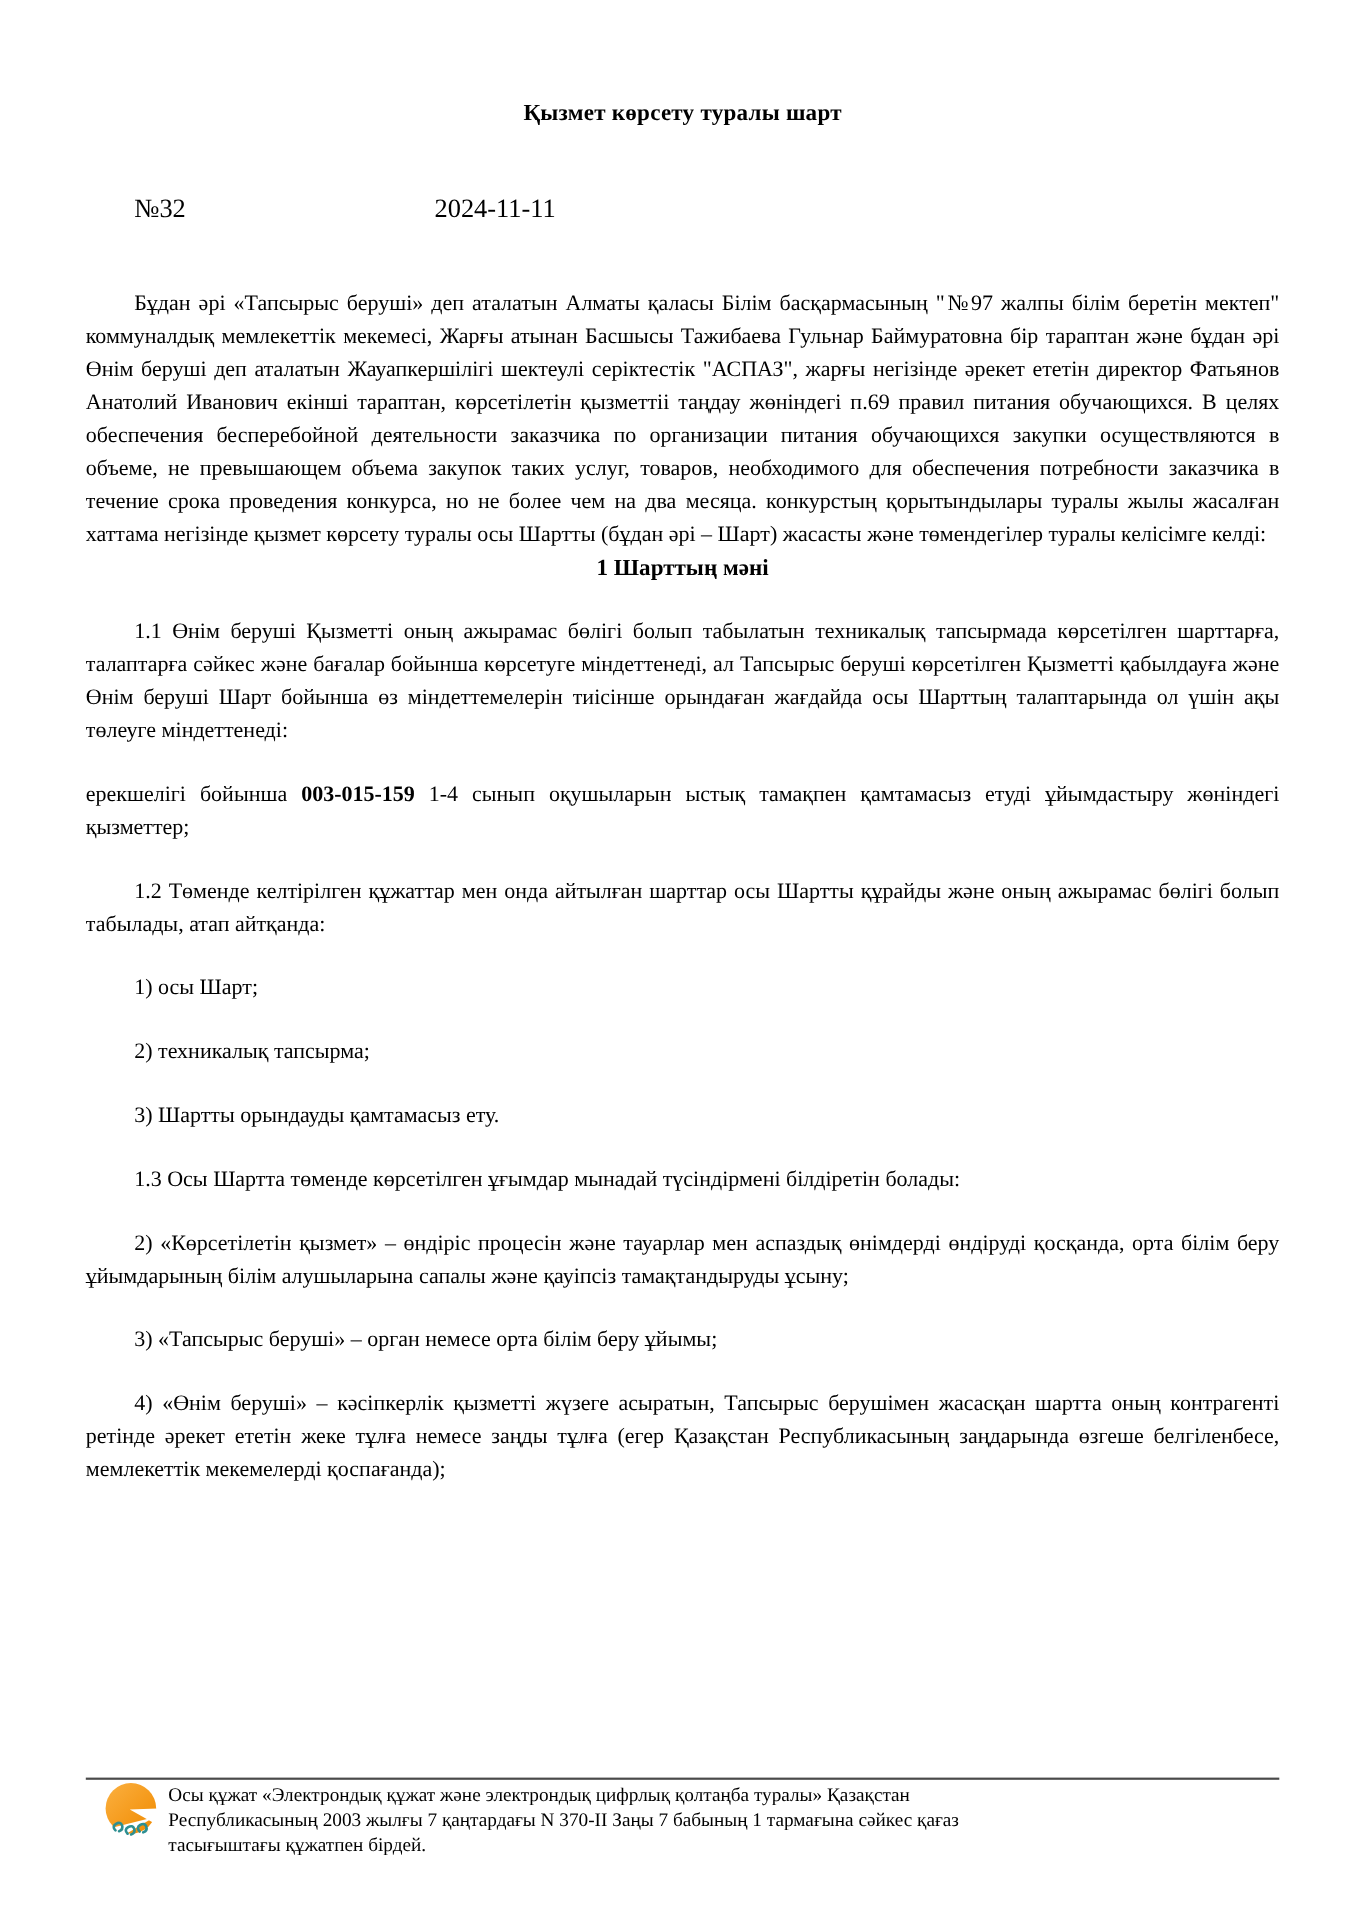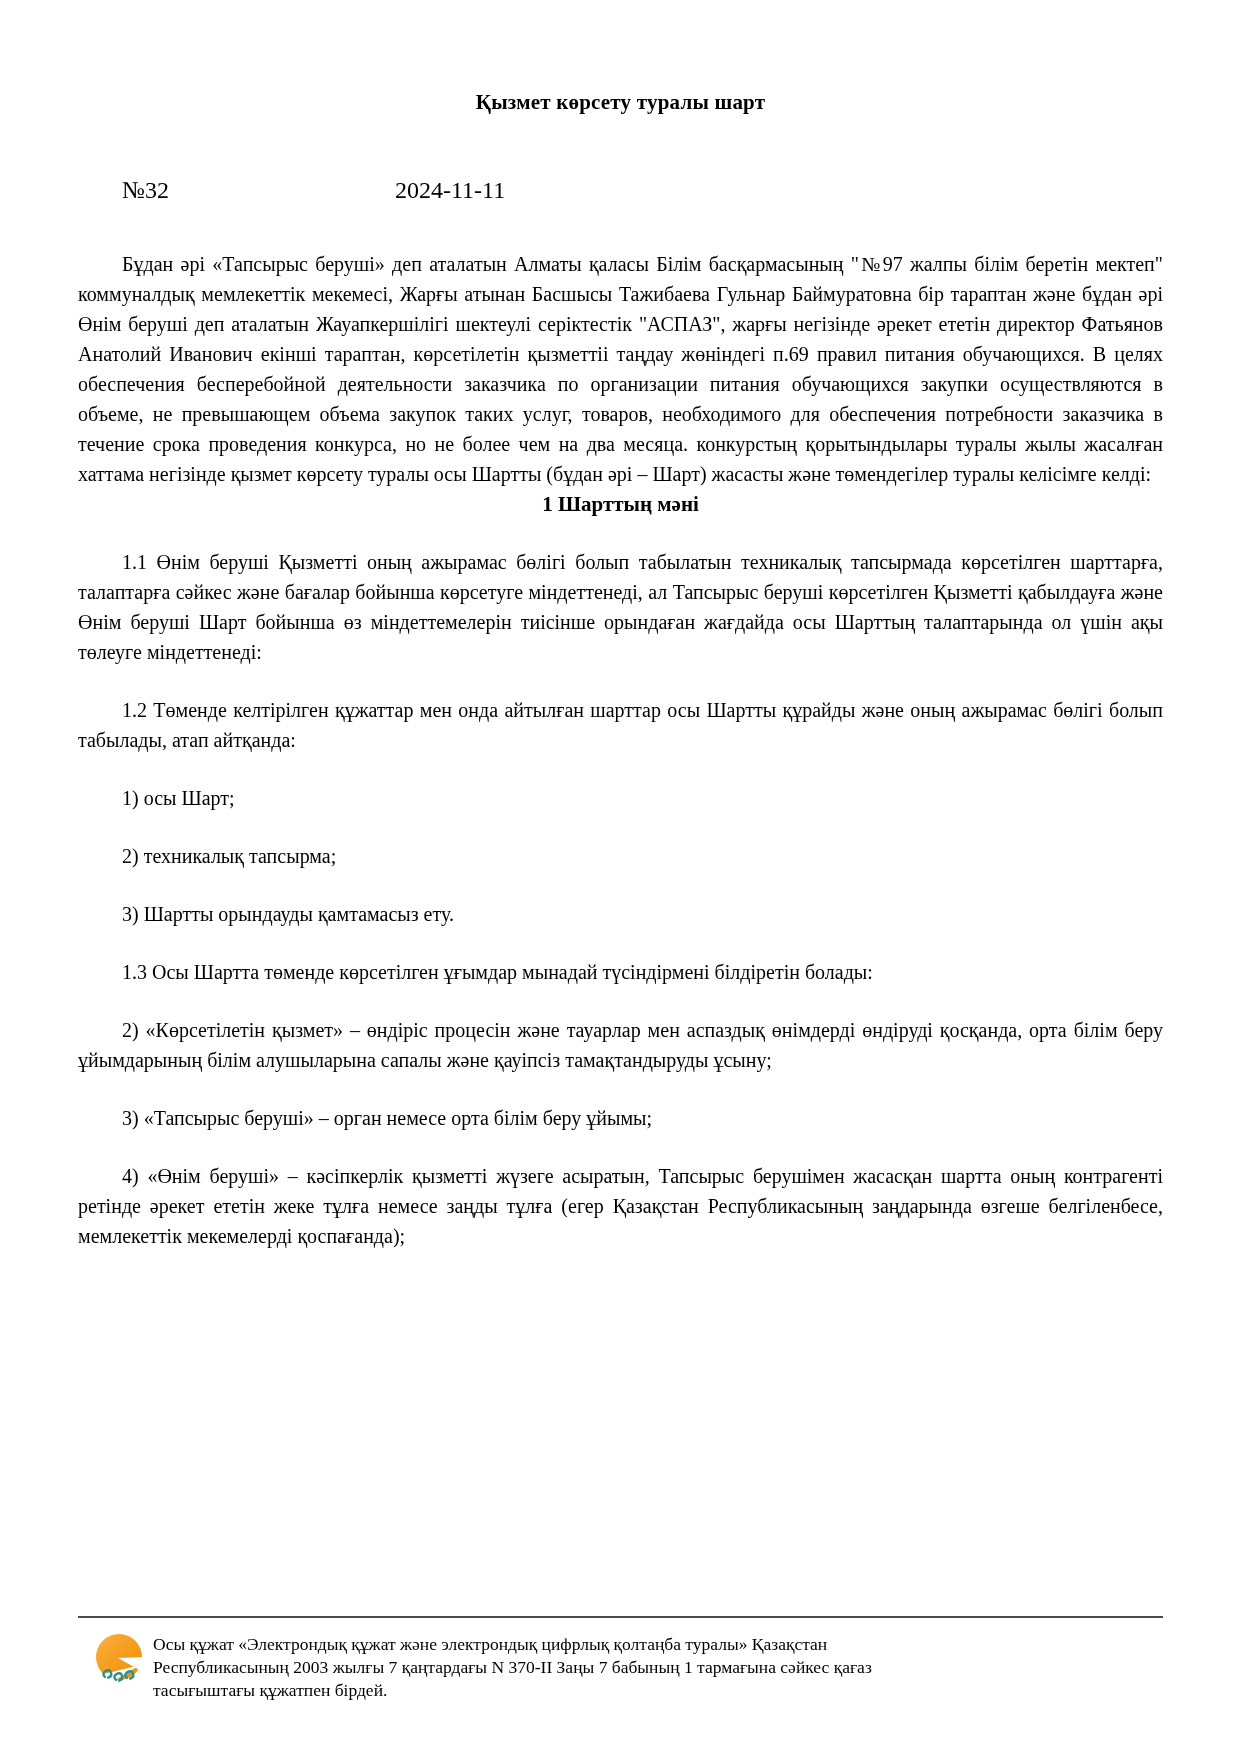--- a/index.html
+++ b/index.html
@@ -35,37 +35,36 @@
   }
   .meta-number { position: absolute; left: 44px; top: 0; }
   .meta-date   { position: absolute; left: 317px; top: 0; }
   .para {
     margin: 28px 0 0 0;
     font-size: 20px;
     line-height: 30px;
     text-align: justify;
     text-indent: 44px;
   }
-  .para.first { margin-top: 44px; }
+  .para.first { margin-top: 56px; }
   .para.no-indent { text-indent: 0; }
   .section-heading {
     margin: 0 0 0 0;
     font-size: 21px;
     line-height: 30px;
     font-weight: bold;
     text-align: center;
   }
   .lot-number { font-weight: bold; }
   .footer {
     position: absolute;
     left: 78px;
     right: 78px;
     top: 1616px;
     border-top: 2px solid #4a4a4a;
-    padding-top: 13px;
   }
   .footer-inner {
     display: flex;
     align-items: flex-start;
   }
   .footer-logo {
     flex: 0 0 auto;
     margin-left: 16px;
     width: 52px;
     height: 60px;
@@ -89,20 +88,21 @@
     <span class="meta-number">№32</span>
     <span class="meta-date">2024-11-11</span>
   </div>
 
   <p class="para first">Бұдан әрі «Тапсырыс беруші» деп аталатын Алматы қаласы Білім басқармасының "№97 жалпы білім беретін мектеп" коммуналдық мемлекеттік мекемесі, Жарғы атынан Басшысы Тажибаева Гульнар Баймуратовна бір тараптан және бұдан әрі Өнім беруші деп аталатын Жауапкершілігі шектеулі серіктестік "АСПАЗ", жарғы негізінде әрекет ететін директор Фатьянов Анатолий Иванович екінші тараптан, көрсетілетін қызметтіі таңдау жөніндегі п.69 правил питания обучающихся. В целях обеспечения бесперебойной деятельности заказчика по организации питания обучающихся закупки осуществляются в объеме, не превышающем объема закупок таких услуг, товаров, необходимого для обеспечения потребности заказчика в течение срока проведения конкурса, но не более чем на два месяца. конкурстың қорытындылары туралы жылы жасалған хаттама негізінде қызмет көрсету туралы осы Шартты (бұдан әрі – Шарт) жасасты және төмендегілер туралы келісімге келді:</p>
 
   <h2 class="section-heading">1 Шарттың мәні</h2>
 
   <p class="para">1.1 Өнім беруші Қызметті оның ажырамас бөлігі болып табылатын техникалық тапсырмада көрсетілген шарттарға, талаптарға сәйкес және бағалар бойынша көрсетуге міндеттенеді, ал Тапсырыс беруші көрсетілген Қызметті қабылдауға және Өнім беруші Шарт бойынша өз міндеттемелерін тиісінше орындаған жағдайда осы Шарттың талаптарында ол үшін ақы төлеуге міндеттенеді:</p>
 
+  <p class="para no-indent"><span>ерекшелігі бойынша </span><span class="lot-number">003-015-159</span><span> 1-4 сынып оқушыларын ыстық тамақпен қамтамасыз етуді ұйымдастыру жөніндегі қызметтер;</span></p>
 
   <p class="para">1.2 Төменде келтірілген құжаттар мен онда айтылған шарттар осы Шартты құрайды және оның ажырамас бөлігі болып табылады, атап айтқанда:</p>
 
   <p class="para">1) осы Шарт;</p>
   <p class="para">2) техникалық тапсырма;</p>
   <p class="para">3) Шартты орындауды қамтамасыз ету.</p>
 
   <p class="para">1.3 Осы Шартта төменде көрсетілген ұғымдар мынадай түсіндірмені білдіретін болады:</p>
 
   <p class="para">2) «Көрсетілетін қызмет» – өндіріс процесін және тауарлар мен аспаздық өнімдерді өндіруді қосқанда, орта білім беру ұйымдарының білім алушыларына сапалы және қауіпсіз тамақтандыруды ұсыну;</p>

